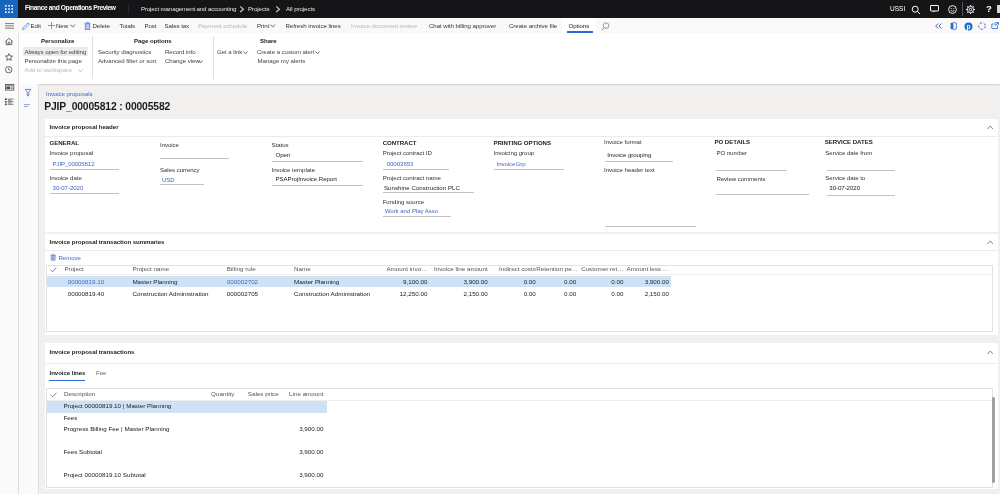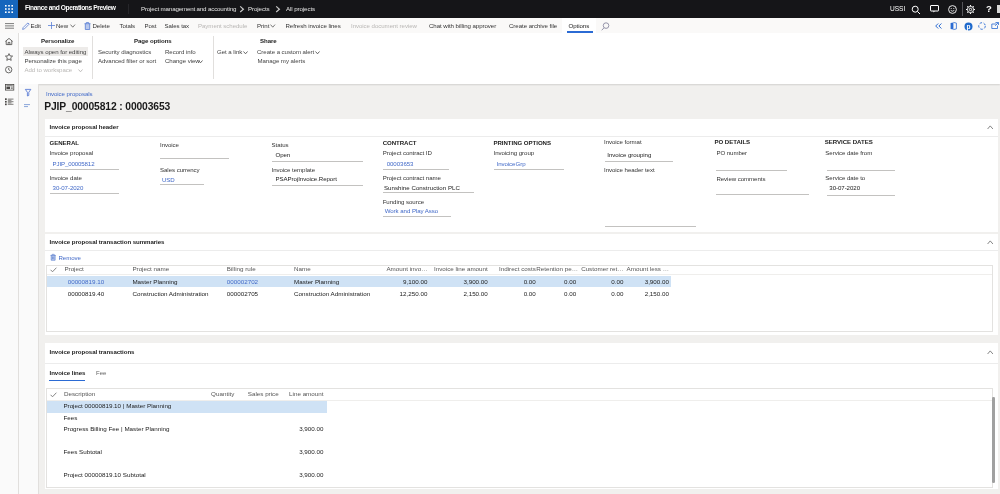--- a/index.html
+++ b/index.html
@@ -233,21 +233,21 @@
 
 <svg style="left:24px;top:104px;" width="6" height="3.4" viewBox="0 0 6 3.4">
       <g stroke="#8aa6da" stroke-width="1">
         <line x1="0" y1="0.6" x2="6" y2="0.6"></line>
         <line x1="0" y1="2.6" x2="4" y2="2.6"></line>
       </g>
     </svg>
 
 
 <div class="t blue" style="left:46px;top:91.3px;">Invoice proposals</div>
-<div class="t" style="left:44.2px;top:101.6px;font-size:10.3px;letter-spacing:-0.12px;font-weight:bold;color:#1a1a1a;">PJIP_00005812 : 00003653</div>
+<div class="t" style="left:44.2px;top:101.6px;font-size:10.3px;letter-spacing:-0.12px;font-weight:bold;color:#1a1a1a;">PJIP_00005812 : 00005582</div>
 
 
 <div class="ab" style="left:45px;top:118.5px;width:953px;height:113.5px;background:#fff;"></div>
 <div class="t" style="left:49.5px;top:123.7px;font-weight:bold;color:#222;">Invoice proposal header</div>
 <svg style="left:986.8px;top:124.8px;" width="6.5" height="4.6" viewBox="0 0 6.5 4.6">
       <path d="M0.6 4 L3.25 0.9 L5.9 4" stroke="#777" stroke-width="0.9" fill="none"></path>
     </svg>
 <div class="ab" style="left:45px;top:135.8px;width:953px;height:1px;background:#ececec;"></div>
 
 

